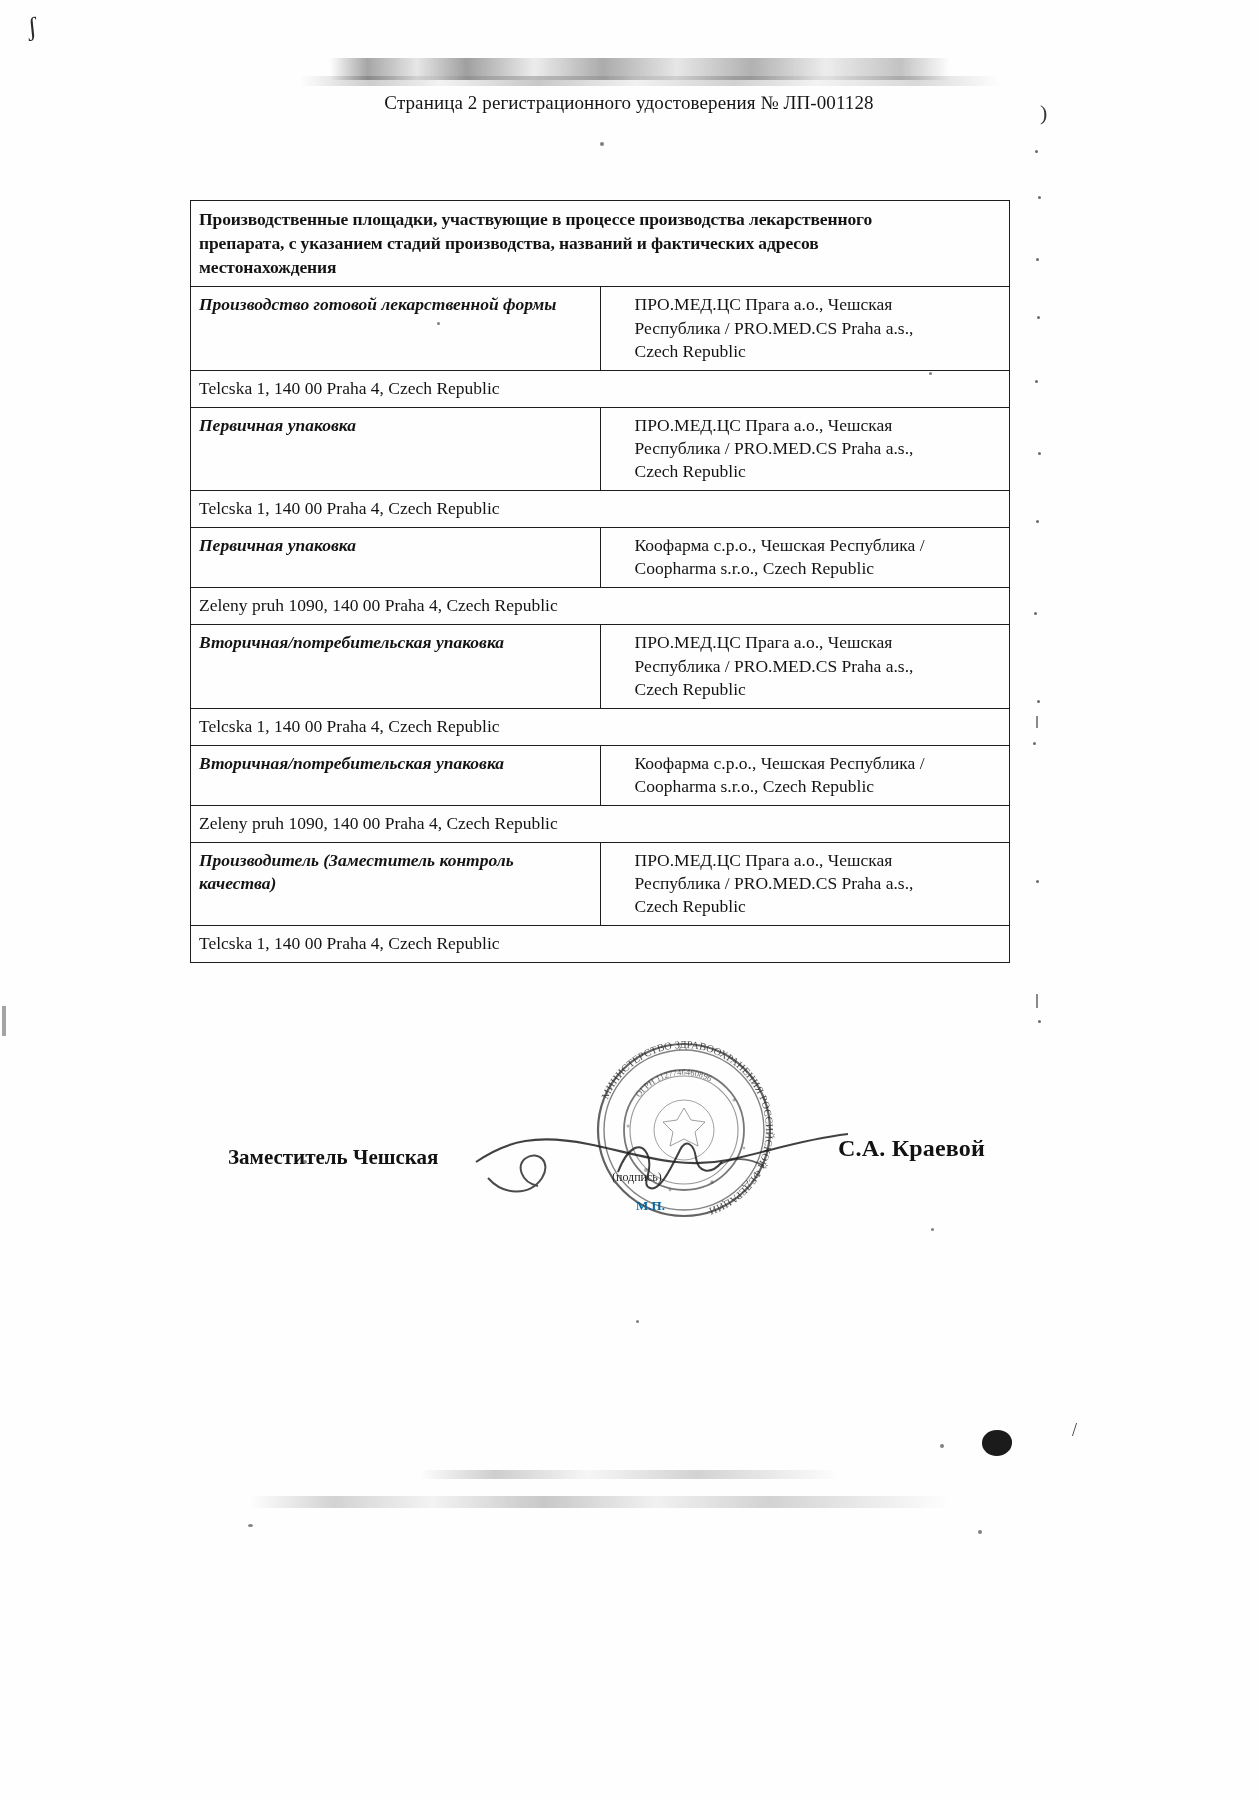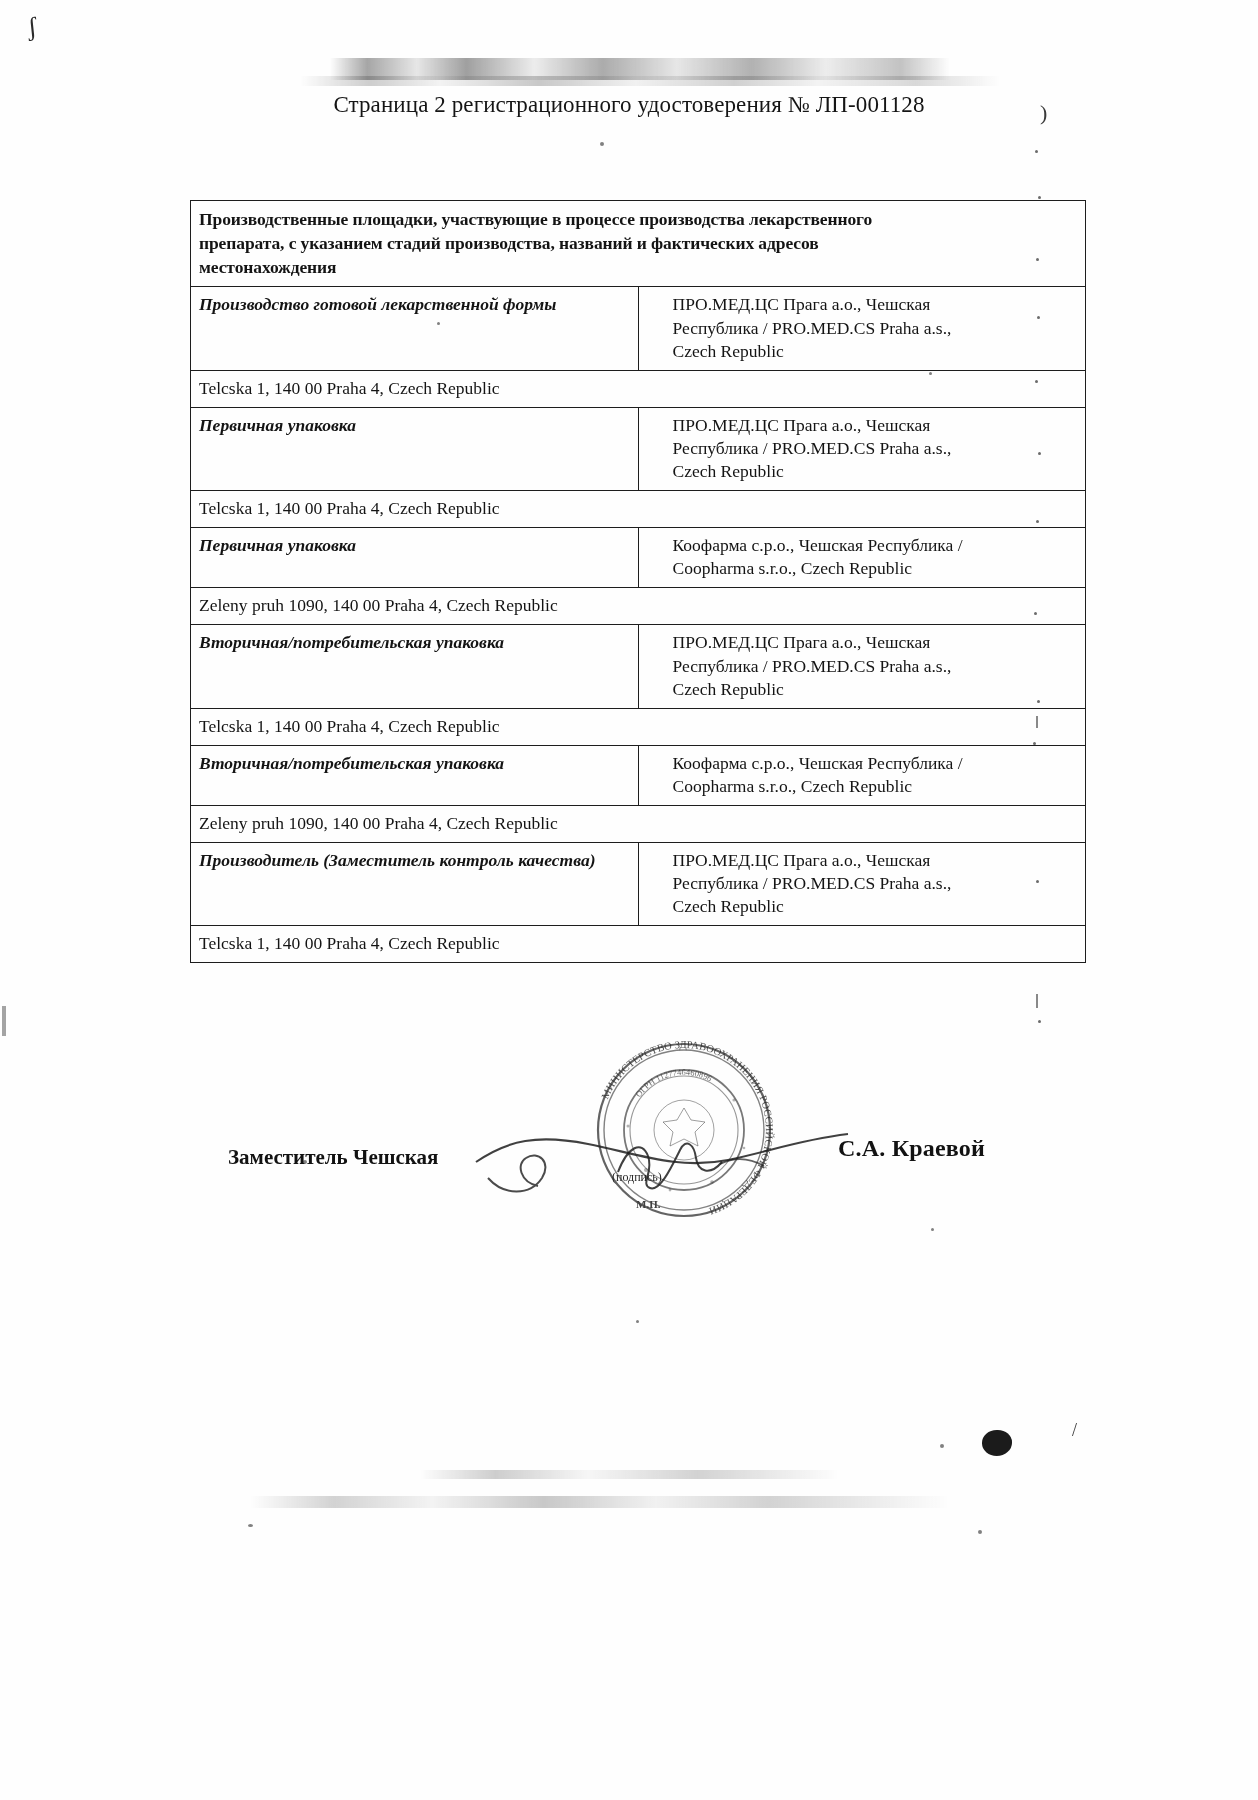--- a/index.html
+++ b/index.html
@@ -80,31 +80,31 @@
     background: #1b1b1b;
     border-radius: 50% 48% 52% 50%;
   }
 
   
   .doc-header {
     position: absolute;
     left: 0; top: 92px;
     width: 1258px;
     text-align: center;
-    font-size: 23px;
+    font-size: 19px;
     letter-spacing: .1px;
     color: #151515;
     font-family: "Liberation Serif", "DejaVu Serif", serif;
   }
 
   
   .reg-table {
     position: absolute;
     left: 190px; top: 200px;
-    width: 896px;
+    width: 820px;
     border-collapse: collapse;
     table-layout: fixed;
     font-size: 17.5px;
     line-height: 1.32;
   }
   .reg-table td {
     border: 1.6px solid #1d1d1d;
     padding: 6px 8px 7px 8px;
     vertical-align: top;
     color: #141414;
@@ -152,23 +152,23 @@
   }
   .sig-paren {
     position: absolute;
     left: 612px; top: 160px;
     font-size: 12px;
     color: #262626;
   }
   .sig-mp {
     position: absolute;
     left: 636px; top: 188px;
-    font-size: 11px;
-    font-weight: bold;
-    color: #404040;
+    font-size: 13px;
+    font-weight: bold;
+    color: #0369a1;
   }
 
   .stamp {
     position: absolute;
     left: 584px; top: 20px;
     width: 200px; height: 200px;
   }
   .stamp svg { display: block; }
 
   .scribble {

